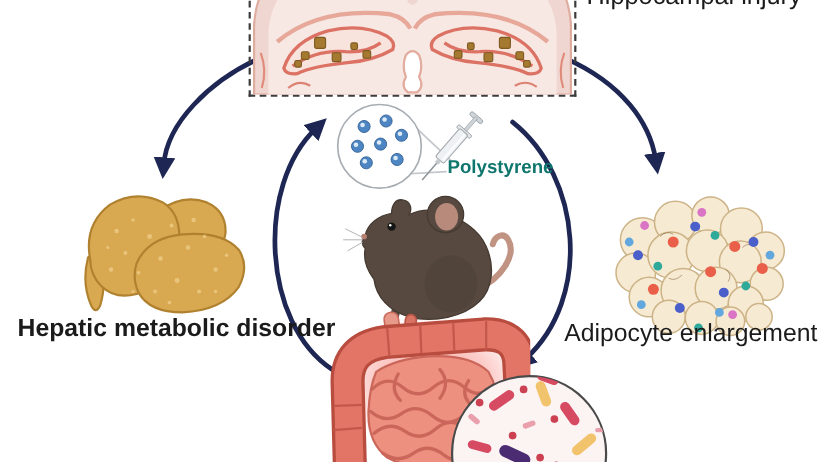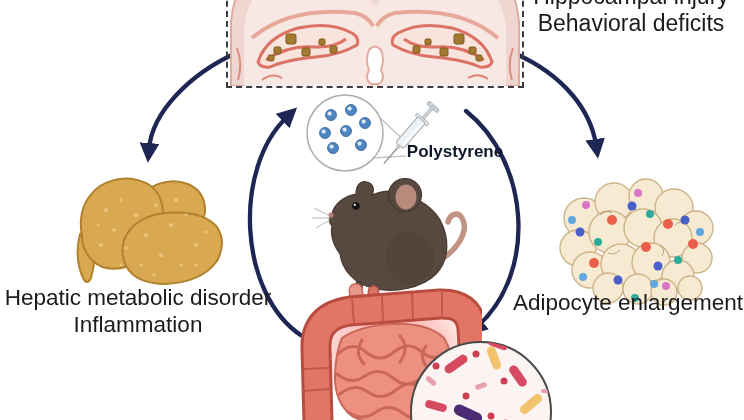--- a/index.html
+++ b/index.html
@@ -1,21 +1,21 @@
 <!DOCTYPE html>
 <html><head>
 <meta charset="utf-8">
 <style>
   html,body{margin:0;padding:0;background:#fff;}
   .canvas{position:relative;width:744px;height:420px;background:#ffffff;overflow:hidden;
           font-family:"Liberation Sans",sans-serif;}
   .abs{position:absolute;}
   .caption{color:#1b1b1b;font-size:22.5px;line-height:27px;text-align:center;white-space:nowrap;}
   .caption-brain{font-size:23px;}
-  .treatment{color:#0f172a;font-weight:bold;font-size:17px;line-height:21px;text-align:center;white-space:nowrap;}
+  .treatment{color:#0f766e;font-weight:bold;font-size:17px;line-height:21px;text-align:center;white-space:nowrap;}
   .brain-box{border:2px dashed #3c3c3c;box-sizing:border-box;background:transparent;}
   .glow{background:radial-gradient(50% 50% at 50% 50%, rgba(243,70,58,0.52) 0%, rgba(243,70,58,0.26) 46%, rgba(243,70,58,0) 72%);}
   svg{display:block;}
 </style>
 </head>
 <body>
 
 <div class="canvas">
 
   <div class="abs glow" style="left:272px;top:262px;width:240px;height:170px;"></div>
@@ -288,25 +288,23 @@
         <circle cx="115" cy="105" r="3.5"></circle>
           <circle cx="55" cy="125" r="3.5"></circle>
           <circle cx="95" cy="140" r="3.5"></circle>
         <circle cx="135" cy="120" r="3.5"></circle>
       </g>
     </g>
   </svg>
 
   <div class="abs caption caption-brain" style="left:518px;top:-17px;width:226px;">
     <div>Hippocampal injury</div>
-    <div>Behavioral deficits</div>
-  </div>
-
-  <div class="abs caption" style="left:4px;top:284px;width:268px;">
+  </div>
+
+  <div class="abs caption" style="left:16px;top:284px;width:268px;font-weight:bold;">
     <div>Hepatic metabolic disorder</div>
-    <div>Inflammation</div>
   </div>
 
   <div class="abs caption" style="left:510px;top:289px;width:236px;">
     <div>Adipocyte enlargement</div>
   </div>
 
 </div>
 
 </body></html>

